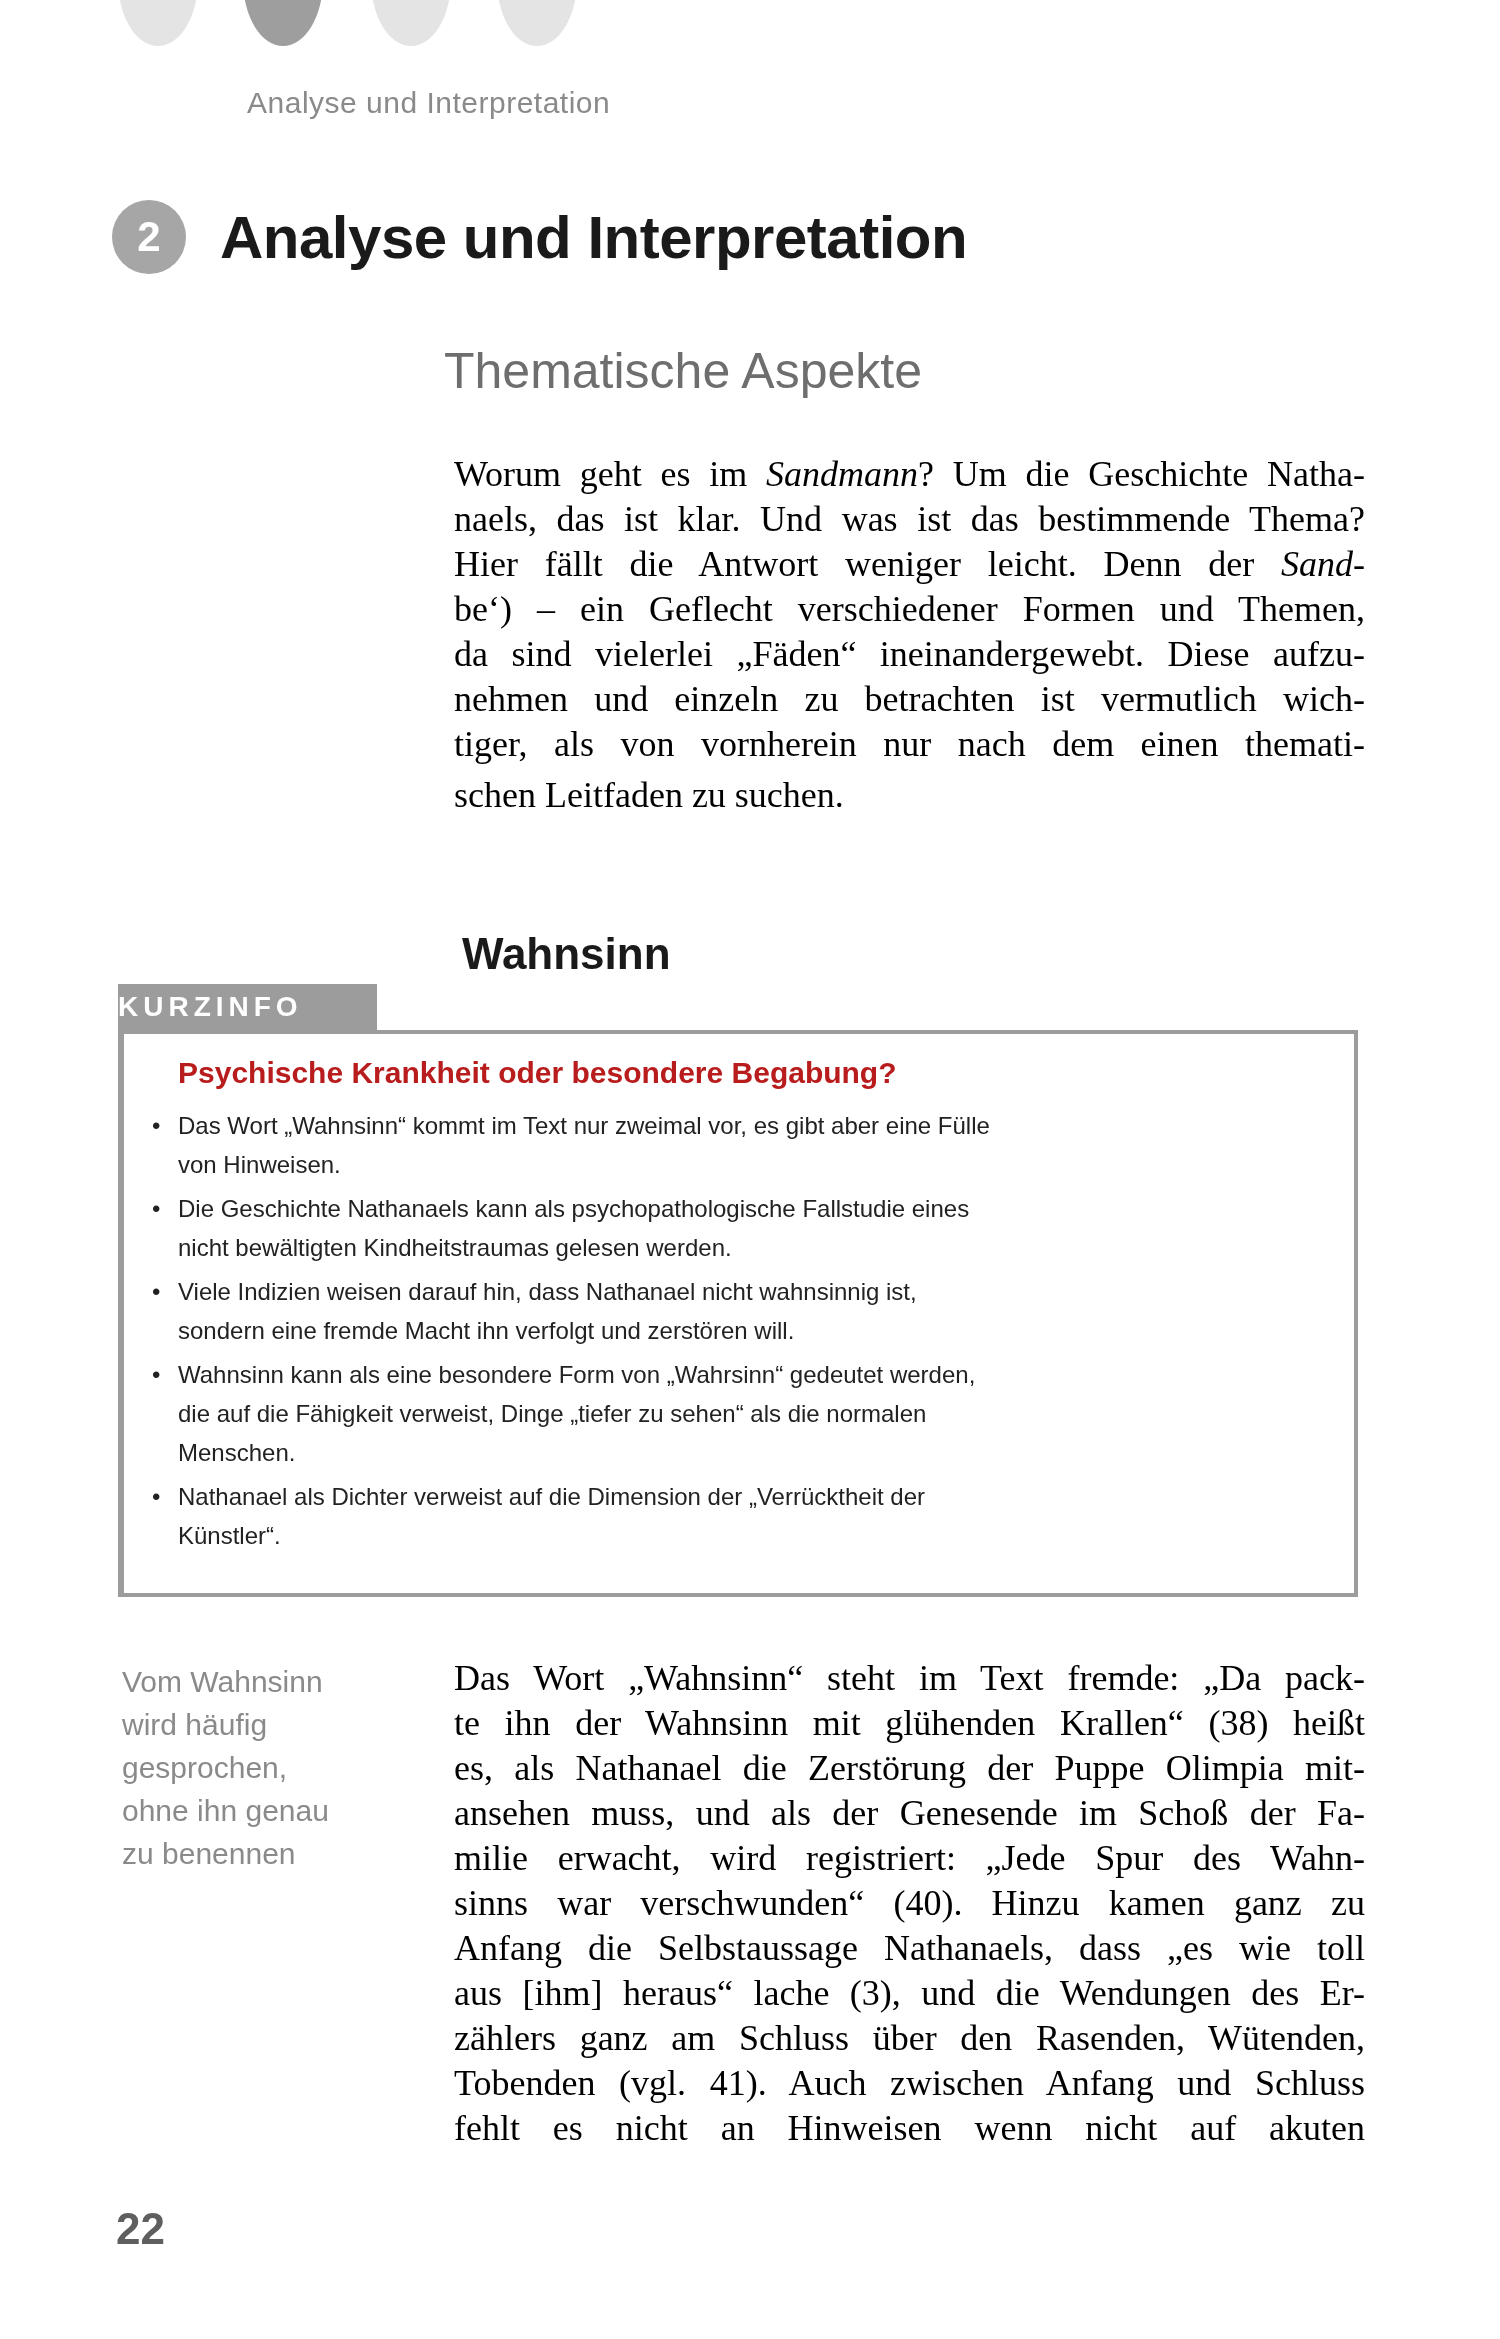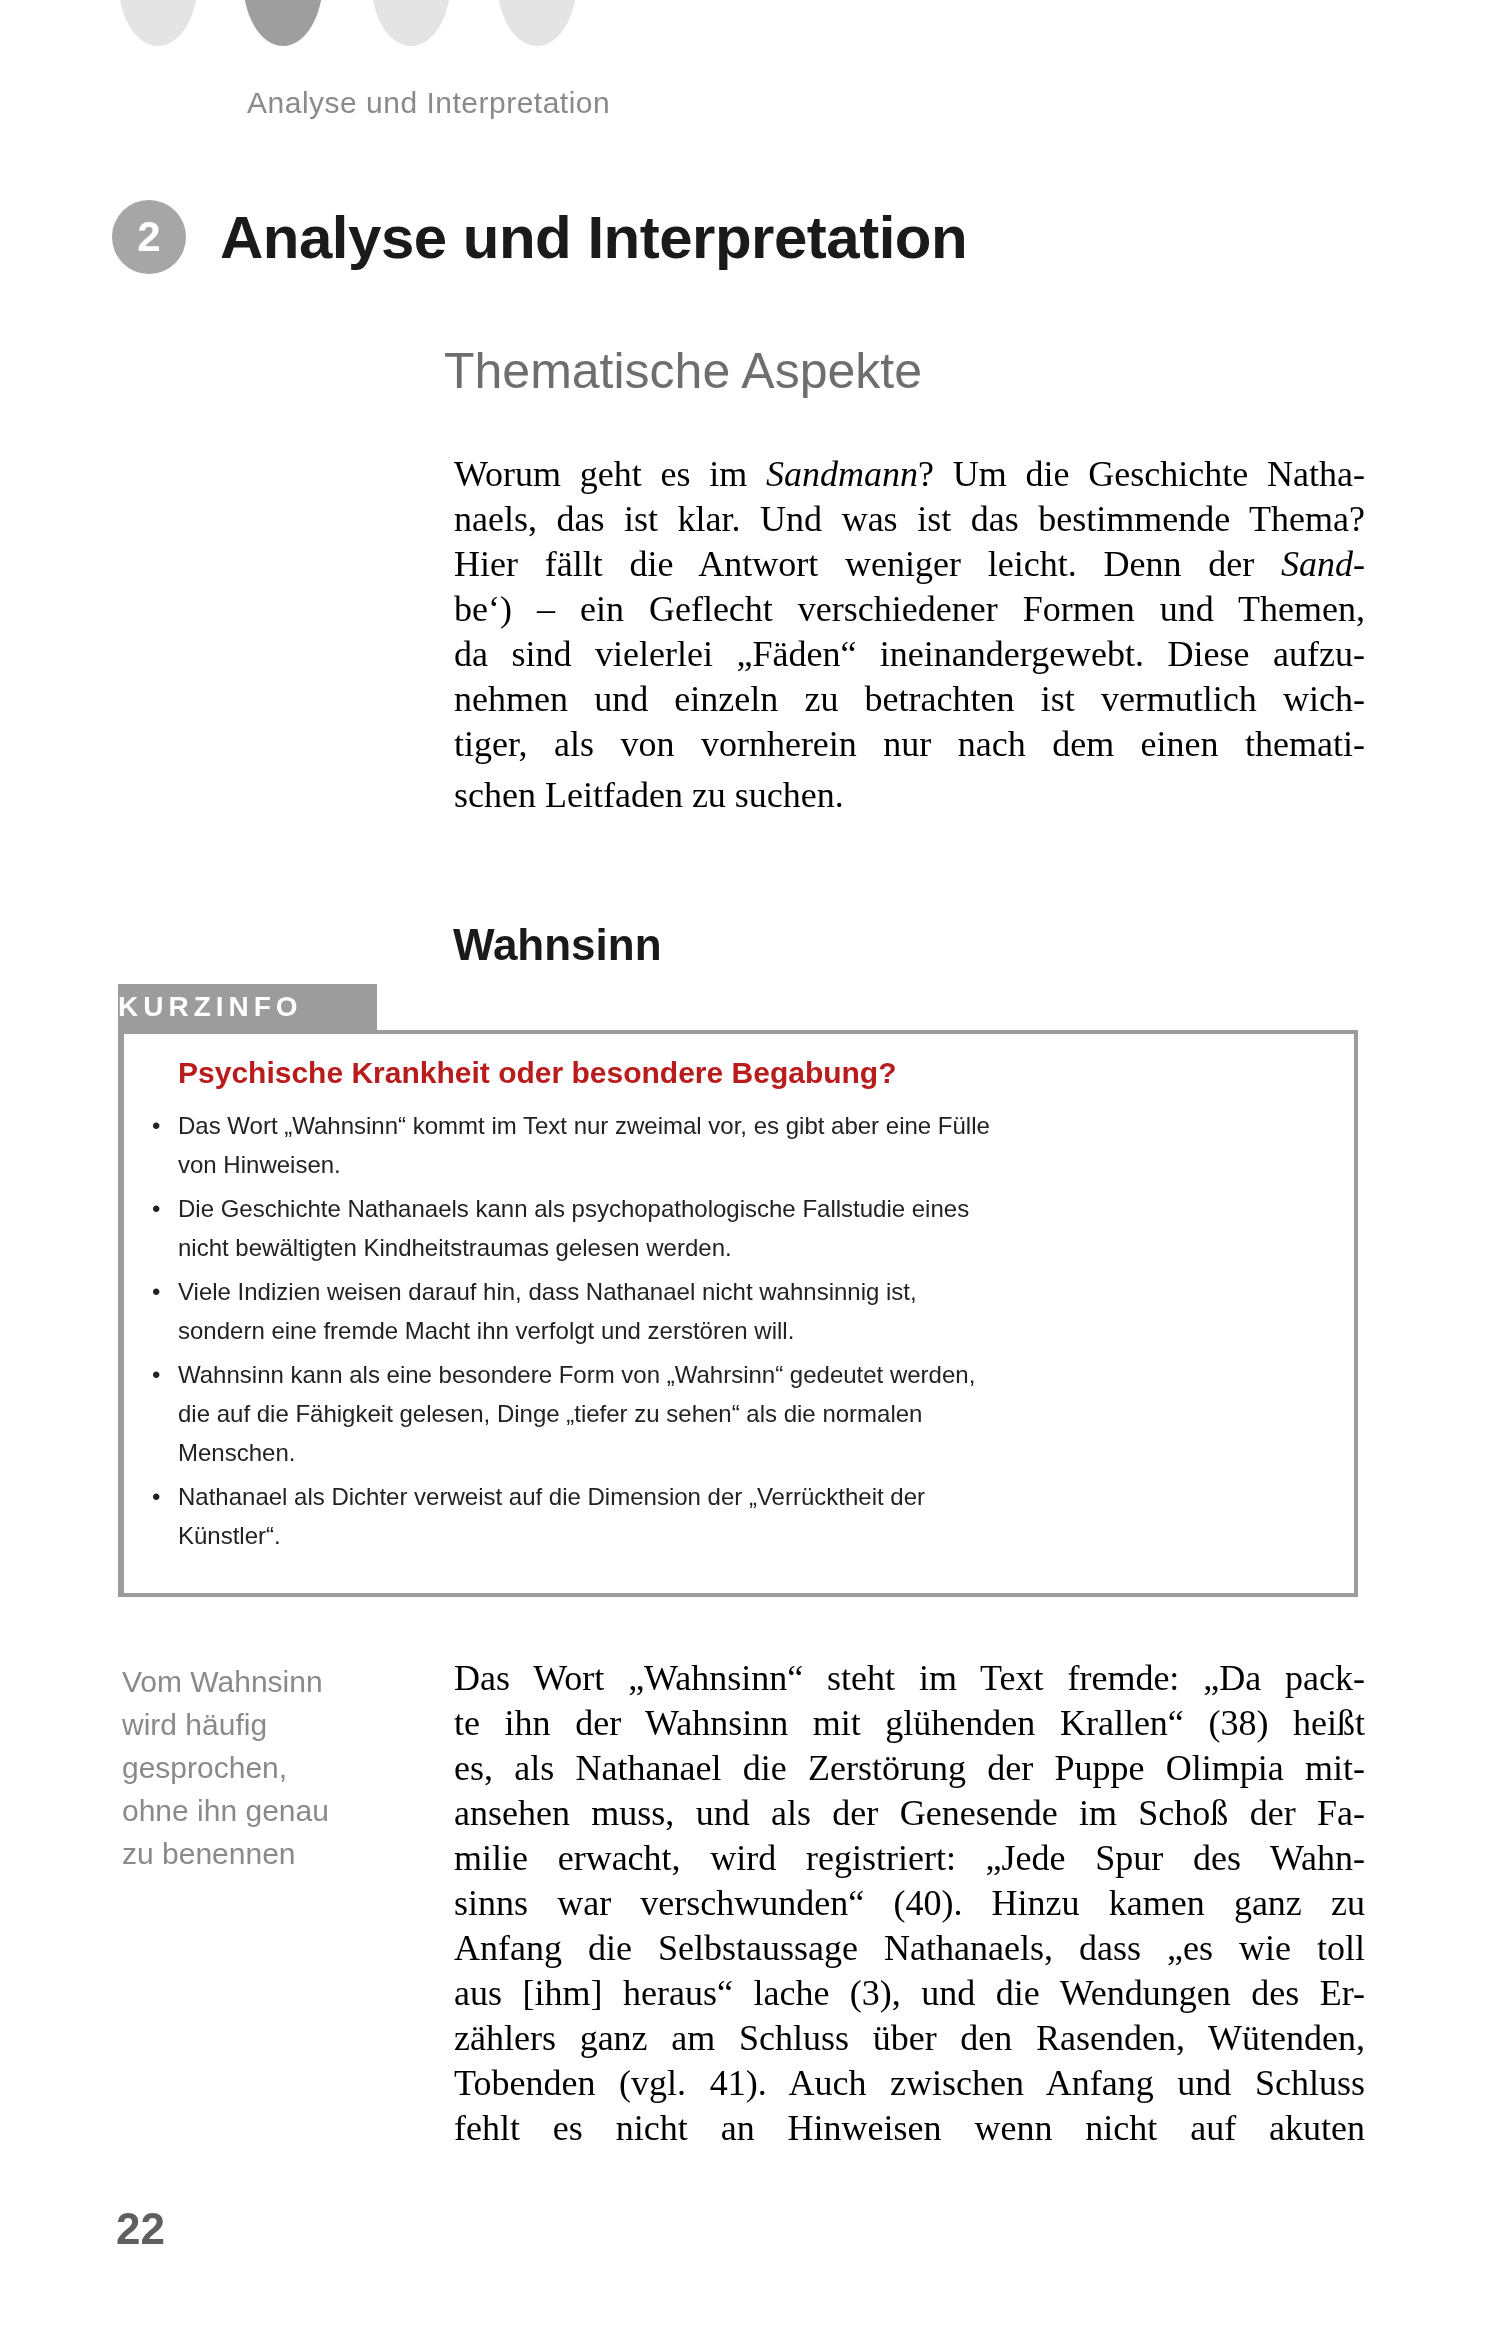--- a/index.html
+++ b/index.html
@@ -35,21 +35,21 @@
   .para {
     position:absolute; left:454px; width:911px;
     font-family:"Liberation Serif", serif; font-size:36px; line-height:45px; color:#000000;
   }
   .para1 { top:452px; }
   .para2 { top:1656px; }
   .pline { text-align:justify; text-align-last:justify; }
   .pline.left-last { text-align-last:left;margin-top:6px; }
   .it { font-style:italic; }
 
-  .sub-title { position:absolute; left:449px; top:916px; margin:4px; font-size:44px; font-weight:bold; color:#1a1a1a; }
+  .sub-title { position:absolute; left:449px; top:916px; margin:13px; font-size:44px; font-weight:bold; color:#1a1a1a; }
 
   .ki-tab {
     position:absolute; left:118px; top:984px; width:259px; height:46px;
     background:var(--accent-gray,#9c9c9c); color:#ffffff;
     display:flex; align-items:center; justify-content:flex-start;
     font-size:28px; font-weight:bold; letter-spacing:5px;
   }
   .ki-box {
     position:absolute; left:118px; top:1030px; width:1240px; height:567px; box-sizing:border-box;
     border:4px solid var(--accent-gray,#9c9c9c); border-left-width:6px;
@@ -113,21 +113,21 @@
   <div class="ki-box">
     <div class="ki-title">Psychische Krankheit oder besondere Begabung?</div>
     <ul id="ki-bullets">
         <li>Das Wort „Wahnsinn“ kommt im Text nur zweimal vor, es gibt aber eine Fülle
 von Hinweisen.</li>
         <li>Die Geschichte Nathanaels kann als psychopathologische Fallstudie eines
 nicht bewältigten Kindheitstraumas gelesen werden.</li>
         <li>Viele Indizien weisen darauf hin, dass Nathanael nicht wahnsinnig ist,
 sondern eine fremde Macht ihn verfolgt und zerstören will.</li>
         <li>Wahnsinn kann als eine besondere Form von „Wahrsinn“ gedeutet werden,
-die auf die Fähigkeit gelesen, Dinge „tiefer zu sehen“ als die normalen
+die auf die Fähigkeit verweist, Dinge „tiefer zu sehen“ als die normalen
 Menschen.</li>
         <li>Nathanael als Dichter verweist auf die Dimension der „Verrücktheit der
 Künstler“.</li>
       </ul>
   </div>
 
   <div class="margin-note">Vom Wahnsinn
 wird häufig
 gesprochen,
 ohne ihn genau

